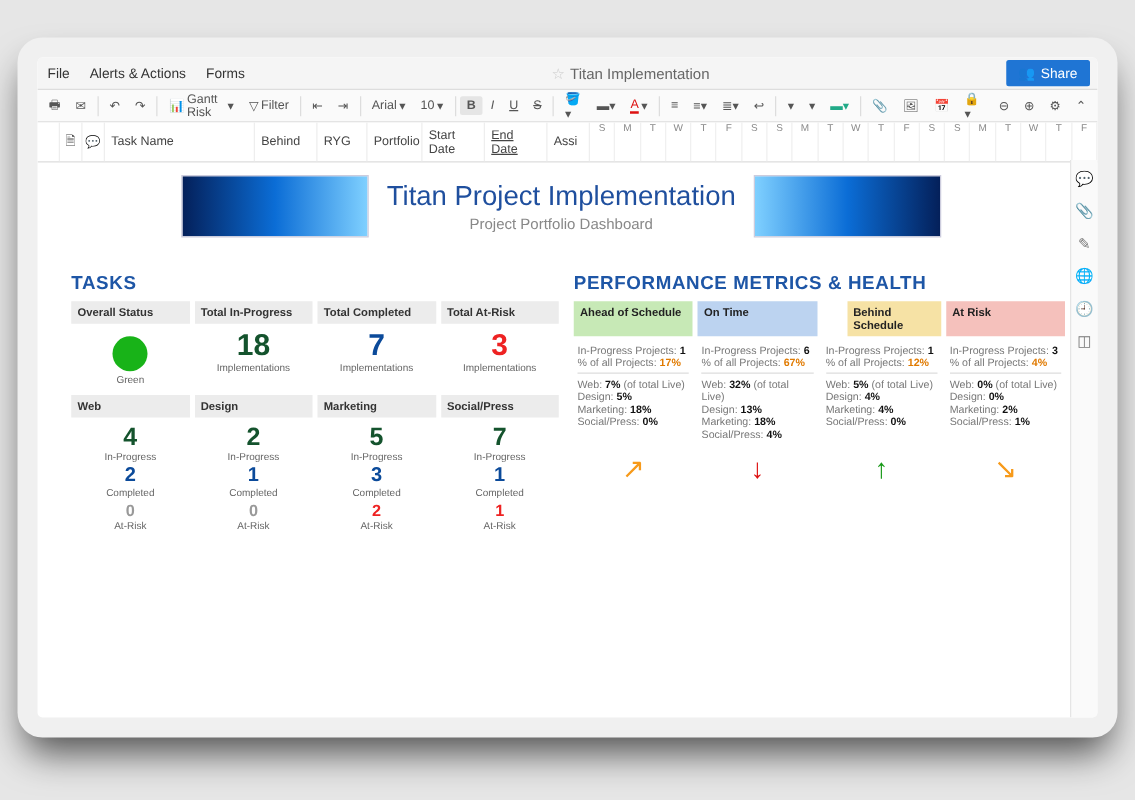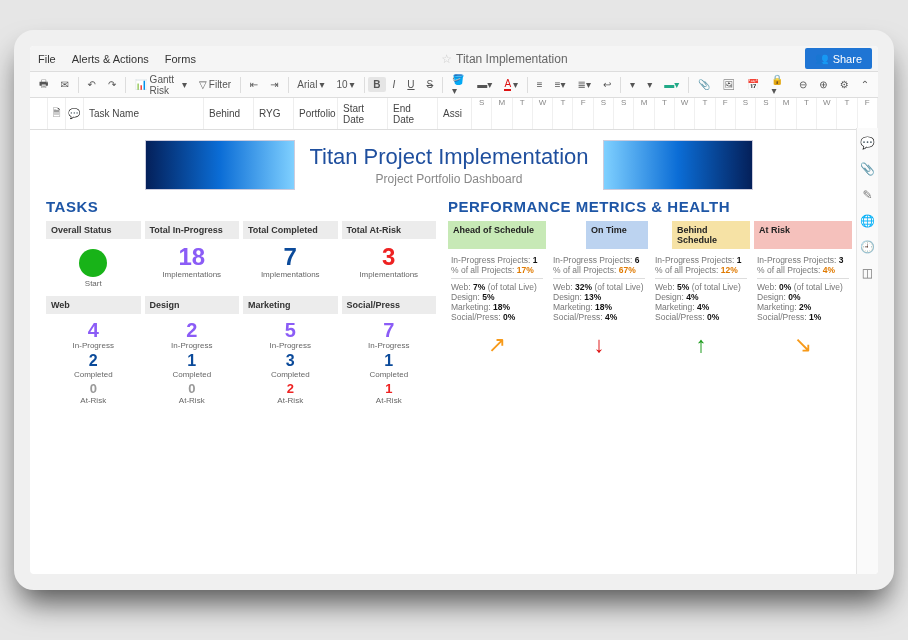--- a/index.html
+++ b/index.html
@@ -37,41 +37,41 @@
   .datebar{flex:1;display:flex;flex-direction:column;}
   .dates{display:flex;height:14px;}
   .dates .d{flex:1;text-align:center;font-size:9px;color:#555;}
   .days{display:flex;flex:1;}
   .days .dy{flex:1;text-align:center;font-size:8px;color:#888;border-right:1px solid #f0f0f0;}
   
   .rightrail{position:absolute;right:0;top:82px;bottom:0;width:22px;background:#fafafa;border-left:1px solid #e5e5e5;display:flex;flex-direction:column;align-items:center;gap:12px;padding-top:8px;}
   .rightrail .ri{width:14px;height:14px;color:#777;font-size:12px;display:flex;align-items:center;justify-content:center;cursor:pointer;}
   
   .dash{padding:10px 26px 8px 16px; height:calc(100% - 114px); overflow:hidden;}
-  .hero{display:flex;align-items:center;justify-content:center;gap:14px;margin-bottom:8px;}
+  .hero{display:flex;align-items:center;justify-content:center;gap:14px;margin-bottom:28px;}
   .herobar{width:150px;height:50px;background:linear-gradient(90deg,#04205a,#0b6dd6,#7fd0ff);position:relative;border:1px solid #ccd;}
   .herobar.right{transform:scaleX(-1);}
   .herotitle{color:#1f4f9e;font-size:22px;font-weight:400;text-align:center;}
   .herosub{color:#888;font-size:12px;text-align:center;margin-top:2px;}
   .cols{display:flex;gap:12px;}
-  .left{width:390px;}
+  .left{width:390px;margin-left:11px;}
   .rightp{flex:1;}
   .sectitle{color:#1e56a6;font-size:15px;font-weight:700;letter-spacing:0.5px;margin-bottom:6px;}
   .taskgrid{display:grid;grid-template-columns:repeat(4,1fr);gap:4px;}
   .thead{background:#ececec;font-size:9px;font-weight:700;color:#333;padding:4px 5px;}
   .tcell{background:#fff;text-align:center;padding:2px 0 4px;}
   .circ{width:28px;height:28px;border-radius:50%;background:#18b318;margin:4px auto 2px;}
   .big{font-size:24px;font-weight:700;line-height:1;}
   .sub{font-size:8px;color:#666;margin-top:1px;}
-  .g{color:#8b5cf6;} .b{color:#0b4a9a;} .r{color:#e22;}
+  .g{color:#14532d;} .b{color:#0b4a9a;} .r{color:#e22;}
   .zero{color:#999;}
   
   .perfgrid{display:grid;grid-template-columns:repeat(4,1fr);gap:4px;}
   .phead{font-size:9px;font-weight:700;padding:4px 5px;color:#222;}
-  .phead.green{background:#c7e9b6;} .phead.blue{background:#bcd3f0;margin-left:36px;} .phead.yellow{background:#f6e2a5;margin-left:20px;} .phead.red{background:#f5c1bc;}
+  .phead.green{background:#c7e9b6;} .phead.blue{background:#bcd3f0;} .phead.yellow{background:#f6e2a5;margin-left:20px;} .phead.red{background:#f5c1bc;}
   .pcell{font-size:8.5px;color:#666;padding:2px 3px;}
   .pcell .k{color:#777;}
   .pcell .v{color:#111;font-weight:700;}
   .pcell .pct{color:#e07a00;font-weight:700;}
   .hr{height:1px;background:#ddd;margin:3px 0;}
   .arrowcell{text-align:center;font-size:22px;padding-top:4px;}
   .arrowcell.o{color:#f79a1a;} .arrowcell.rd{color:#d11;} .arrowcell.gr{color:#1a9a1a;}
 </style>
 </head>
 <body>
@@ -147,21 +147,21 @@
   <div class="colrow">
     <div class="chleft">
       <div class="ch small"></div>
       <div class="ch small">🗎</div>
       <div class="ch small">💬</div>
       <div class="ch" style="width:120px;">Task Name</div>
       <div class="ch" style="width:50px;">Behind</div>
       <div class="ch" style="width:40px;">RYG</div>
       <div class="ch" style="width:44px;">Portfolio</div>
       <div class="ch" style="width:50px;">Start Date</div>
-      <div class="ch" style="width:50px;">End Date</div>
+      <div class="ch" style="width:50px;text-decoration:underline;">End Date</div>
       <div class="ch" style="width:34px;">Assi</div>
     </div>
     <div class="datebar">
       <div class="days" id="dayrow">
           <div class="dy">S</div>
           <div class="dy">M</div>
           <div class="dy">T</div>
           <div class="dy">W</div>
           <div class="dy">T</div>
           <div class="dy">F</div>
@@ -207,21 +207,21 @@
       <div class="left">
         <div class="sectitle">TASKS</div>
         <div class="taskgrid">
           <div class="thead">Overall Status</div>
           <div class="thead">Total In-Progress</div>
           <div class="thead">Total Completed</div>
           <div class="thead">Total At-Risk</div>
 
           <div class="tcell">
               <div class="circ"></div>
-              <div class="sub">Start</div>
+              <div class="sub">Green</div>
             </div>
           <div class="tcell">
               <div class="big g">18</div>
               <div class="sub">Implementations</div>
             </div>
           <div class="tcell">
               <div class="big b">7</div>
               <div class="sub">Implementations</div>
             </div>
           <div class="tcell">

